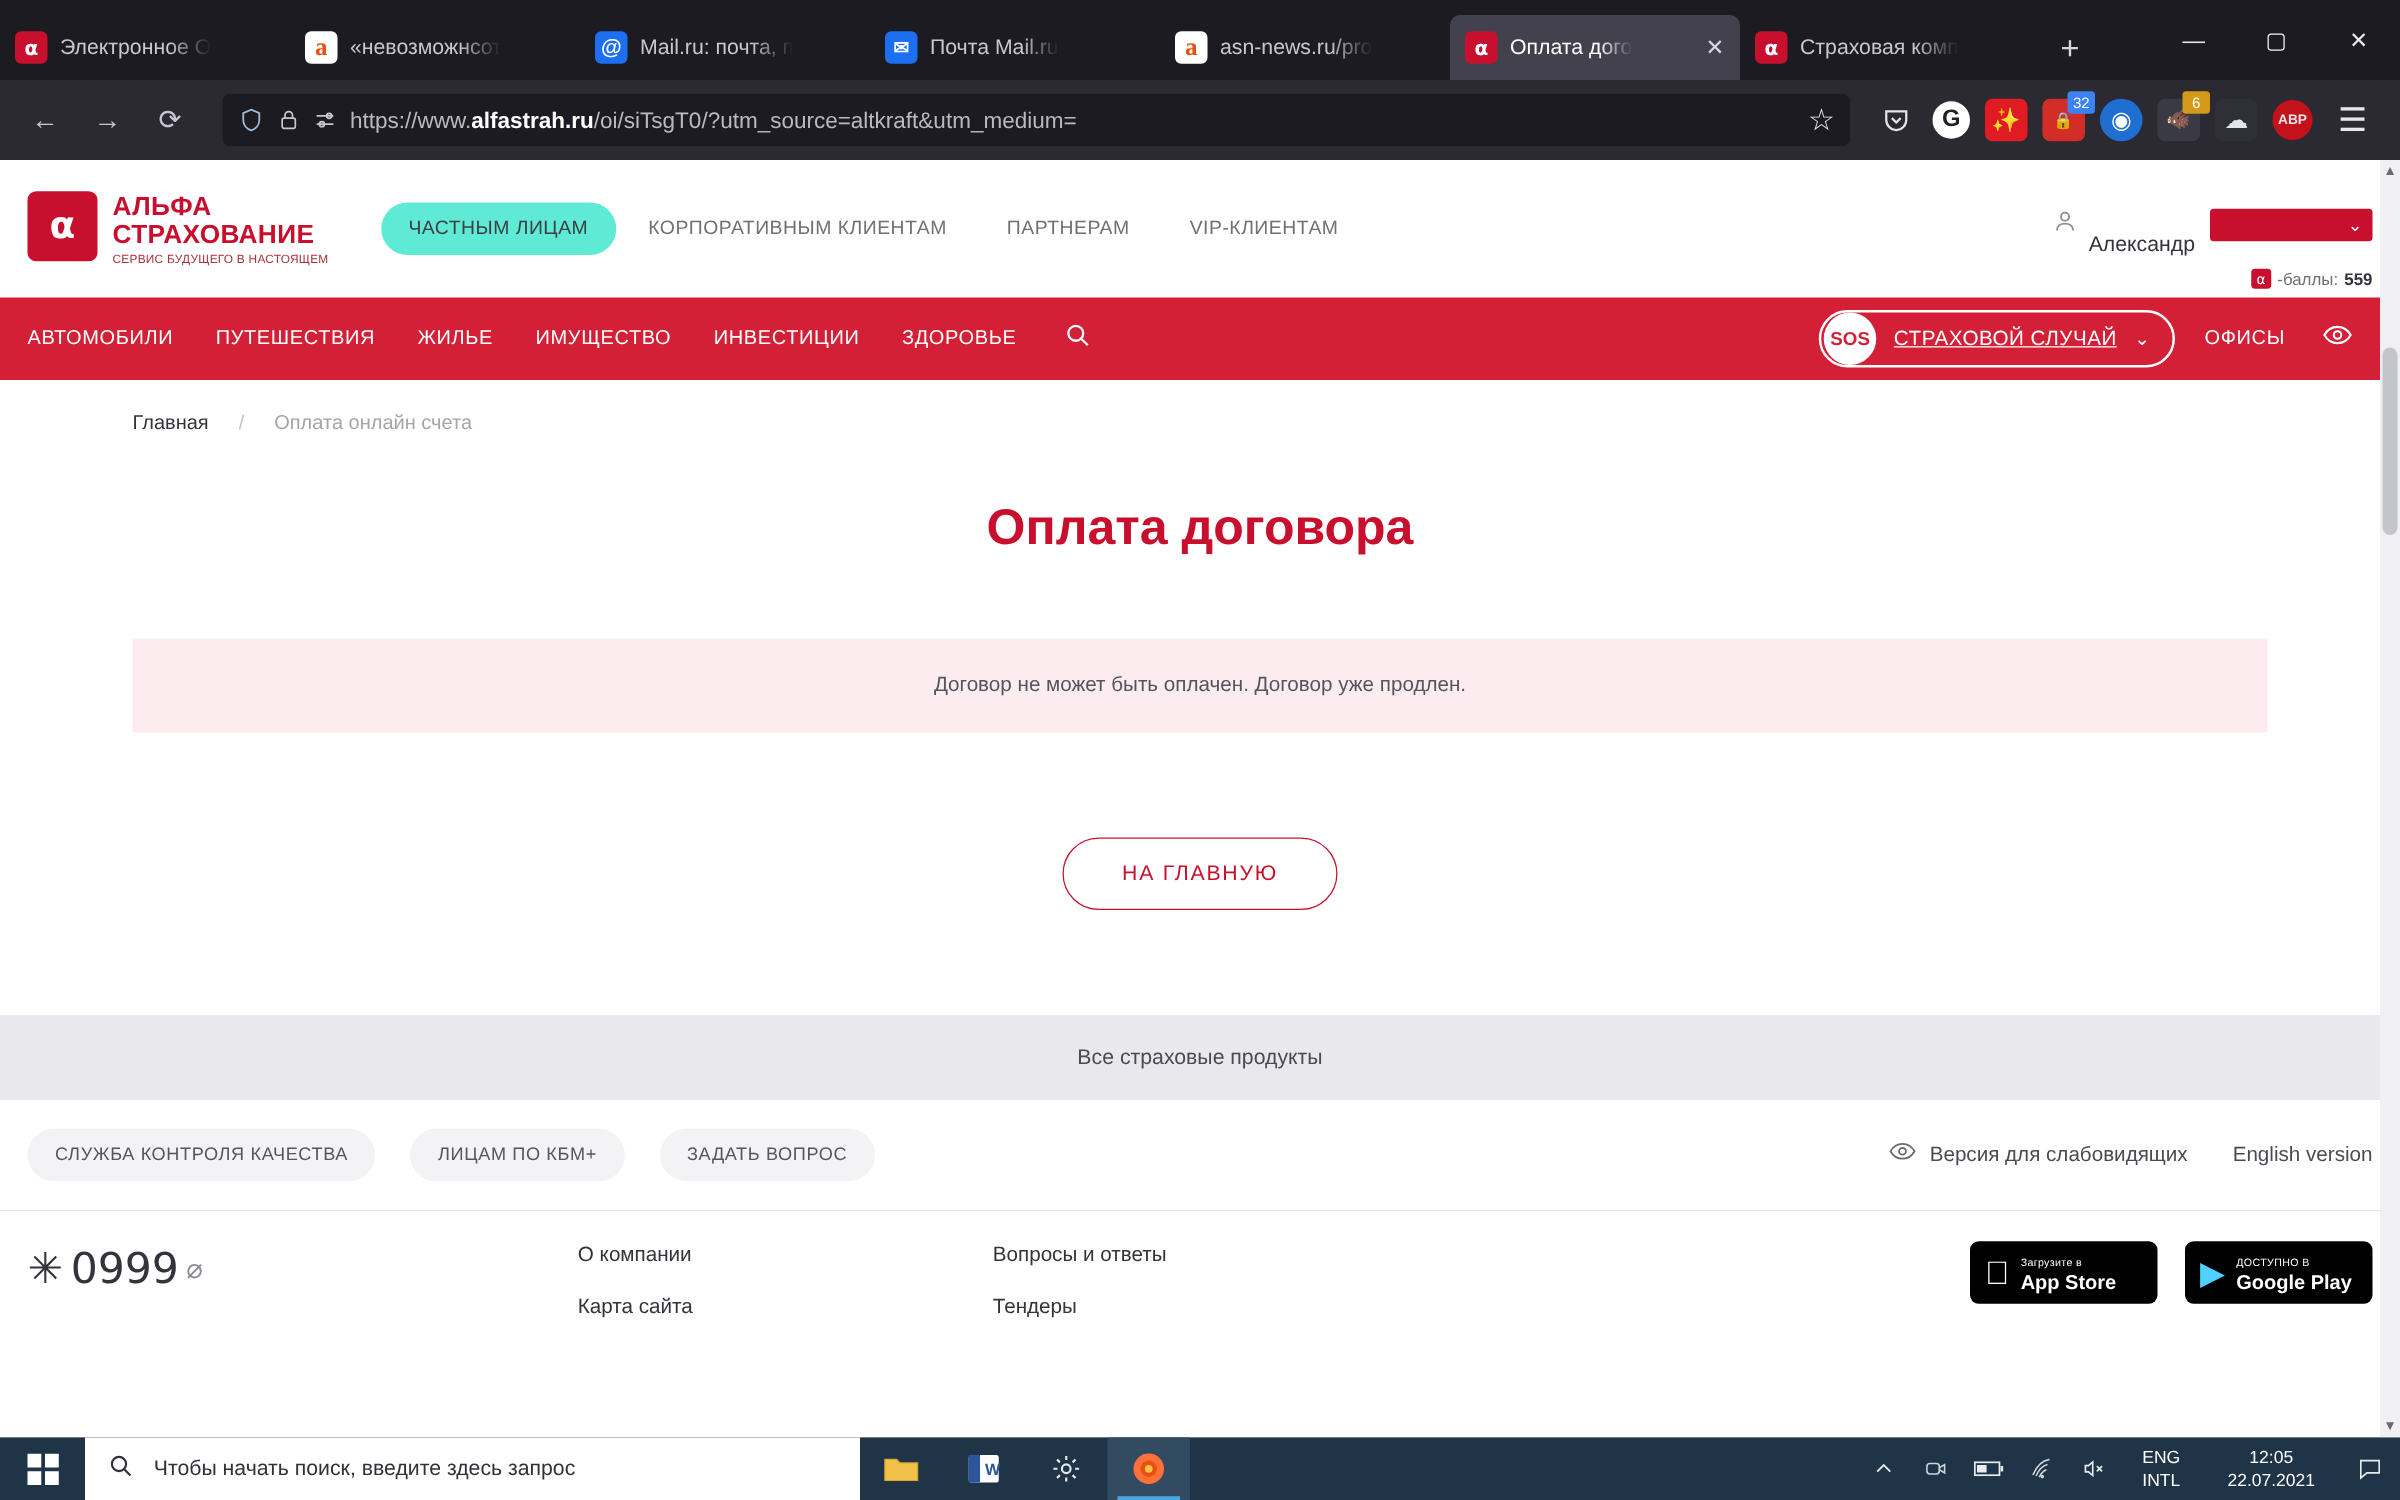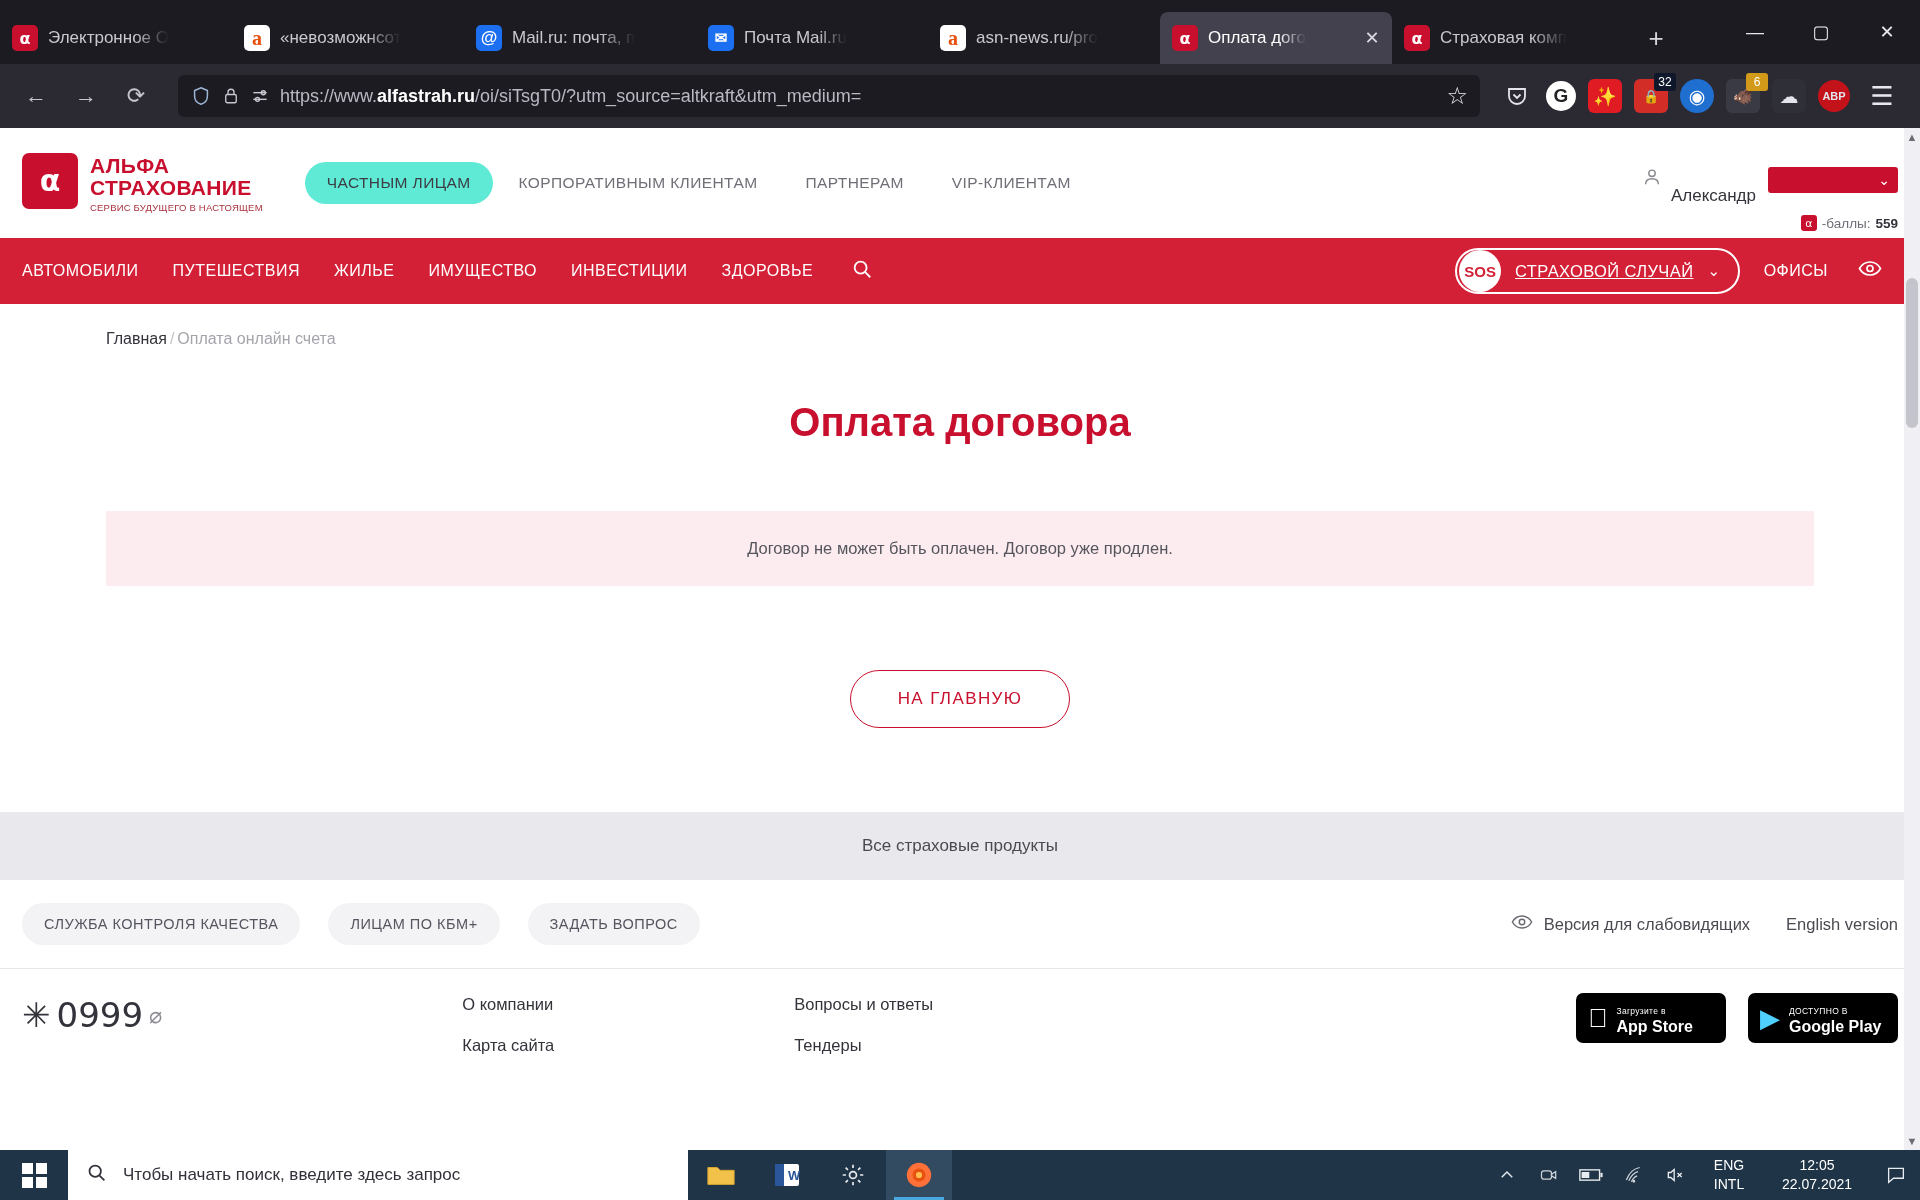--- a/index.html
+++ b/index.html
@@ -55,21 +55,21 @@
   .urltext { flex:1; color:#b9b9c4; font-size:18px; white-space:nowrap; overflow:hidden;
      -webkit-mask-image: linear-gradient(to right,#000 94%,transparent 100%);
              mask-image: linear-gradient(to right,#000 94%,transparent 100%); }
   .urltext b { color:#ffffff; font-weight:700; }
   .url-icon { color:#c2c2cc; display:flex; align-items:center; }
   .star { color:#e9e9f0; font-size:24px; }
   .ext-icons { display:flex; align-items:center; gap:12px; padding-right:4px; }
   .ext { width:34px; height:34px; border-radius:6px; display:flex; align-items:center;
      justify-content:center; color:#e4e4ec; font-size:19px; position:relative; }
   .ext-badge { position:absolute; top:-6px; right:-8px; min-width:22px; height:18px; padding:0 3px;
-     background:#0f172a; color:#fff; font-size:12px; border-radius:3px; display:flex;
+     background:#3b82f6; color:#fff; font-size:12px; border-radius:3px; display:flex;
      align-items:center; justify-content:center; }
   .hamburger { color:#e7e7ef; font-size:26px; width:40px; text-align:center; }
 
   
   .page { position:absolute; left:0; top:128px; width:1920px; height:1022px; background:#fff; overflow:hidden; }
   .scrollbar { position:absolute; right:0; top:128px; width:16px; height:1022px; background:#f0f0f4; }
   .scroll-thumb { position:absolute; right:2px; top:150px; width:12px; height:150px;
      background:#c4c4cc; border-radius:6px; }
   .scroll-arrow { position:absolute; right:1px; width:14px; height:14px; color:#6b6b75;
      font-size:11px; text-align:center; line-height:14px; }
@@ -110,21 +110,21 @@
      padding:0 18px 0 2px; gap:14px; }
   .sos-circle { width:42px; height:42px; border-radius:50%; background:#fff; color:#d32036;
      font-size:15px; font-weight:bold; display:flex; align-items:center; justify-content:center; }
   .sos-label { color:#fff; font-size:16.5px; letter-spacing:.4px;text-decoration:underline; }
   .sos-chev { color:#fff; font-size:15px; }
   .offices { position:absolute; right:92px; top:50%; transform:translateY(-50%);
      color:#fff; font-size:16px; letter-spacing:.5px; }
   .eye-nav { position:absolute; right:38px; top:50%; transform:translateY(-50%);
      color:#fff; font-size:20px; }
 
-  .crumbs { padding:26px 22px 0 106px; display:flex; align-items:center; gap:3px; font-size:16px;text-align:right; }
+  .crumbs { padding:26px 22px 0 106px; display:flex; align-items:center; gap:24px; font-size:16px;text-align:right; }
   .crumb-link { color:#33333b; }
   .crumb-sep { color:#c3c3c9; }
   .crumb-cur { color:#a4a4ac; }
 
   .page-title { text-align:center; color:#c8102e; font-size:40px; font-weight:bold; margin-top:52px; }
 
   .alert { margin:66px 106px 0 106px; height:75px; background:#fcecef;
      display:flex; align-items:center; justify-content:center; }
   .alert-txt { color:#55555d; font-size:16.5px; }
 

